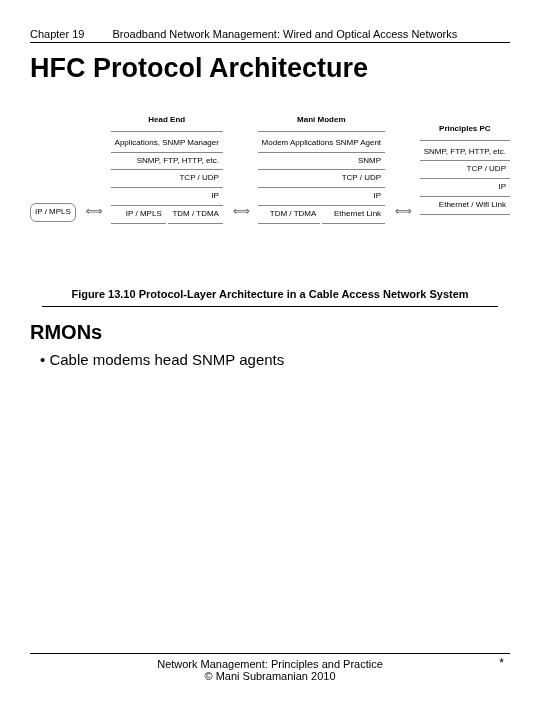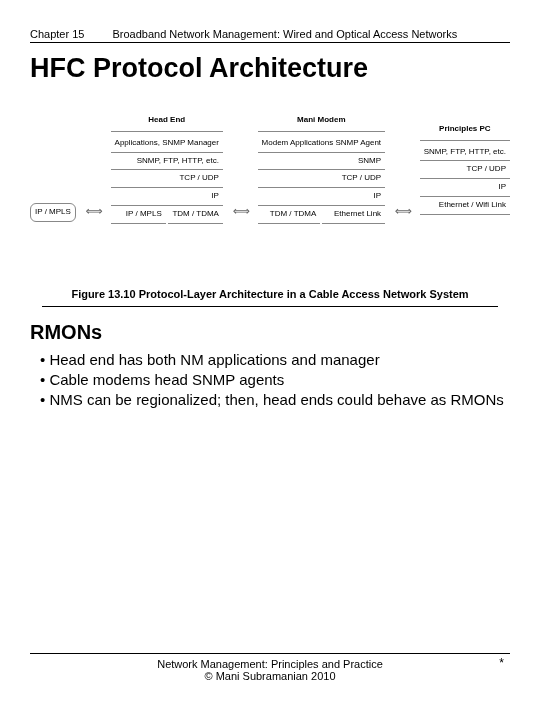--- a/index.html
+++ b/index.html
@@ -104,21 +104,21 @@
     text-align: center;
     font-size: 11px;
     padding-top: 4px;
   }
   .ast { position: absolute; right: 6px; top: 2px; font-size: 12px; }
 </style>
 </head>
 <body>
 
 <div class="header-row">
-  <span>Chapter 15</span>
+  <span>Chapter 19</span>
   <span>Broadband Network Management: Wired and Optical Access Networks</span>
 </div>
 
 <div class="title">HFC Protocol Architecture</div>
 
 <div class="diagram">
   <div class="side-box">IP / MPLS</div>
   <div class="arrow">⟺</div>
 
   <div class="stack">
@@ -157,22 +157,20 @@
     <div class="pair">
       <div class="cell">Ethernet / Wifi Link</div>
     </div>
   </div>
 </div>
 
 <div class="caption">Figure 13.10  Protocol-Layer Architecture in a Cable Access Network System</div>
 
 <div class="notes-h">RMONs</div>
 <div class="notes">
-  <div class="bullet">• <span>Head end has both NM applications and manager</span></div>
   <div class="bullet">• <span>Cable modems head SNMP agents</span></div>
-  <div class="bullet">• <span>NMS can be regionalized; then, head ends could behave as RMONs</span></div>
 </div>
 
 <div class="footer">
   <span class="ast">*</span>
   <div>Network Management: Principles and Practice</div>
   <div>©  Mani Subramanian 2010</div>
 </div>
 
 </body></html>

